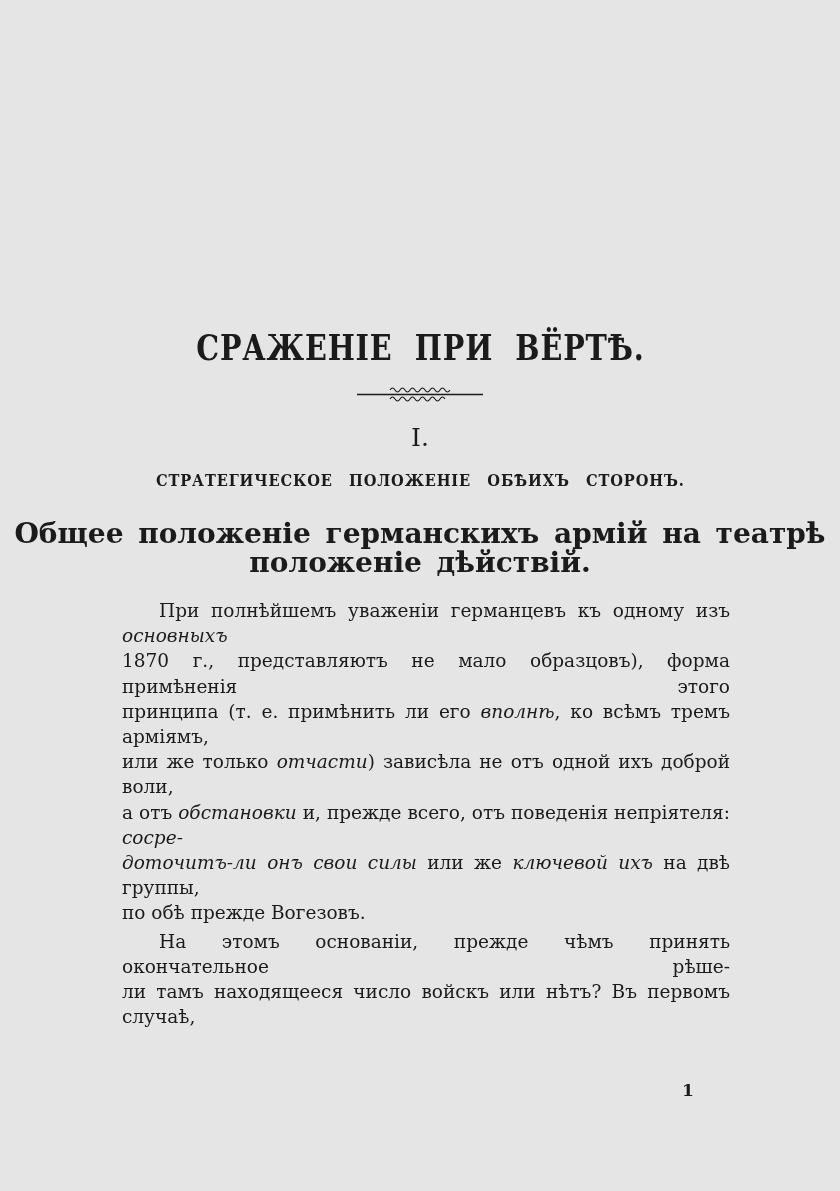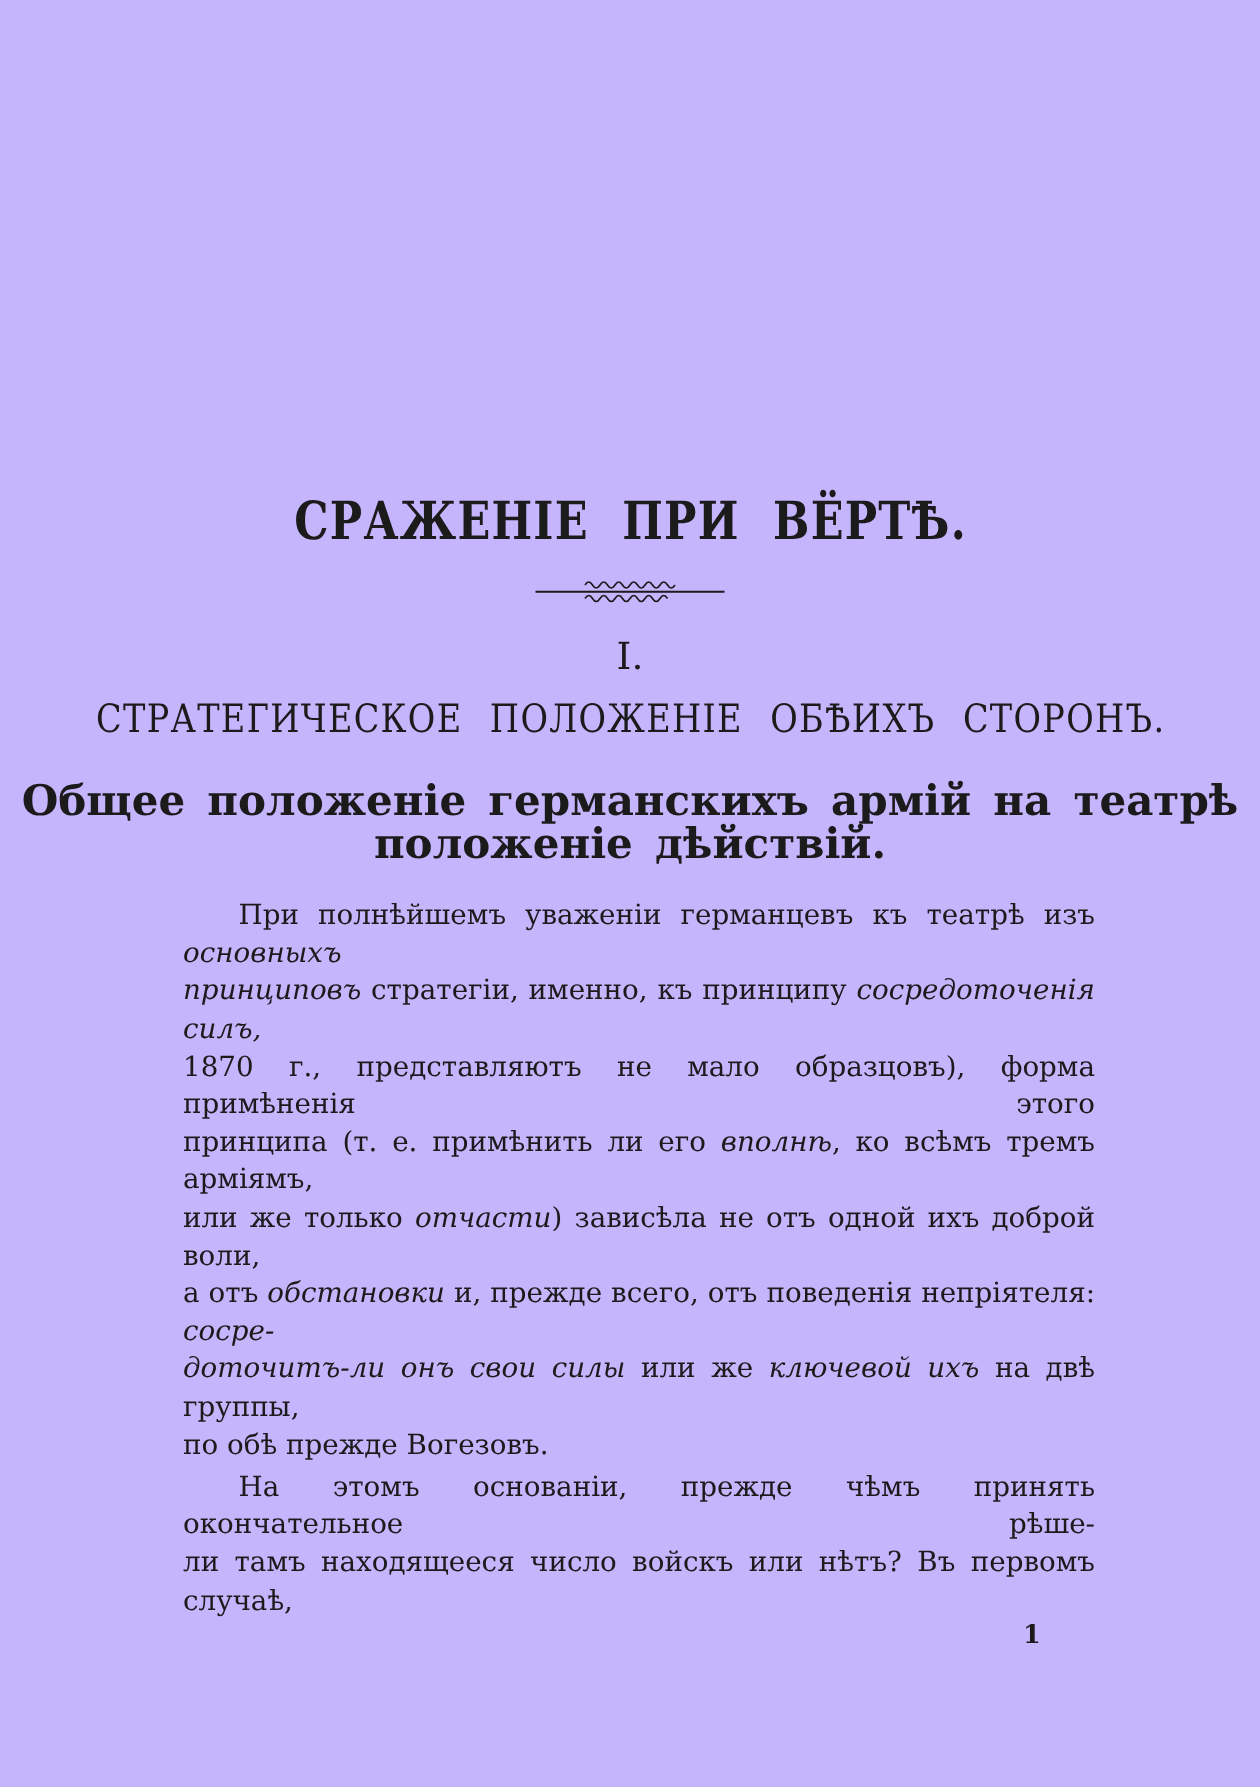--- a/index.html
+++ b/index.html
@@ -1,21 +1,21 @@
 <!DOCTYPE html>
 <html><head>
 <meta charset="utf-8">
 <style>
   html, body { margin: 0; padding: 0; }
   body { background: #ffffff; }
   .page {
     position: relative;
     width: 840px;
     height: 1191px;
-    background: #c4b5fd;
+    background: #e5e5e5;
     font-family: "DejaVu Serif", "Liberation Serif", serif;
     color: #1b1b1b;
     overflow: hidden;
   }
   .title {
     position: absolute;
     top: 326px; left: 0; width: 100%;
     text-align: center;
     font-size: 35px;
     font-weight: bold;
@@ -38,22 +38,22 @@
     position: absolute;
     top: 423px; left: 0; width: 100%;
     text-align: center;
     font-size: 25px;
     line-height: 30px;
   }
   .chapter-heading {
     position: absolute;
     top: 464px; left: 0; width: 100%;
     text-align: center;
-    font-size: 26px;
-    font-weight: normal;
+    font-size: 17px;
+    font-weight: bold;
     line-height: 32px;
     margin: 0;
     letter-spacing: 1px;
     word-spacing: 12px;
     white-space: nowrap;
   }
   .chapter-heading .squeeze {
     display: inline-block;
     transform: scaleX(0.86);
   }
@@ -106,22 +106,21 @@
 
   <h2 class="chapter-heading"><span class="squeeze">СТРАТЕГИЧЕСКОЕ ПОЛОЖЕНІЕ ОБѢИХЪ СТОРОНЪ.</span></h2>
 
   <h3 class="section-heading">
     <span>Общее положеніе германскихъ армій на театрѣ</span><br>
     <span>положеніе дѣйствій.</span>
   </h3>
 
   <div class="body-text">
     <div class="paragraph">
-        <div class="line"><span>При полнѣйшемъ уваженіи германцевъ къ театрѣ изъ </span><span class="it">основныхъ</span></div>
-        <div class="line"><span class="it">принциповъ</span><span> стратегіи, именно, къ принципу </span><span class="it">сосредоточенія силъ,</span></div>
+        <div class="line"><span>При полнѣйшемъ уваженіи германцевъ къ одному изъ </span><span class="it">основныхъ</span></div>
         <div class="line"><span>1870 г., представляютъ не мало образцовъ), форма примѣненія этого</span></div>
         <div class="line"><span>принципа (т. е. примѣнить ли его </span><span class="it">вполнѣ</span><span>, ко всѣмъ тремъ арміямъ,</span></div>
         <div class="line"><span>или же только </span><span class="it">отчасти</span><span>) зависѣла не отъ одной ихъ доброй воли,</span></div>
         <div class="line"><span>а отъ </span><span class="it">обстановки</span><span> и, прежде всего, отъ поведенія непріятеля: </span><span class="it">сосре-</span></div>
         <div class="line"><span class="it">доточитъ-ли онъ свои силы</span><span> или же </span><span class="it">ключевой ихъ</span><span> на двѣ группы,</span></div>
         <div class="line end"><span>по обѣ прежде Вогезовъ.</span></div>
       </div>
     <div class="paragraph">
         <div class="line"><span>На этомъ основаніи, прежде чѣмъ принять окончательное рѣше-</span></div>
         <div class="line"><span>ли тамъ находящееся число войскъ или нѣтъ? Въ первомъ случаѣ,</span></div>

